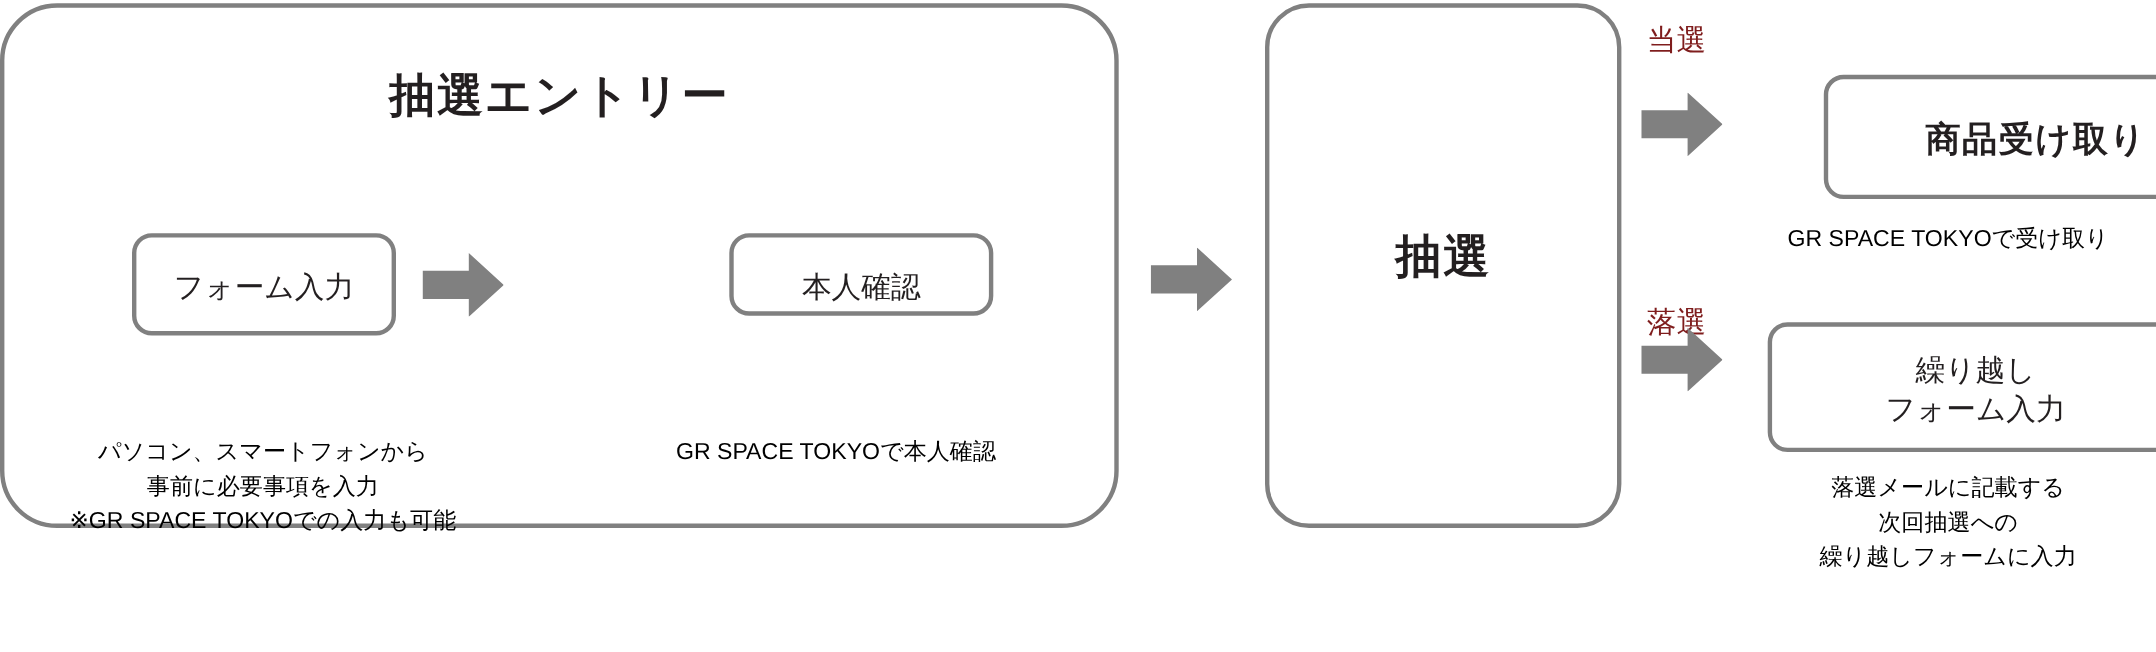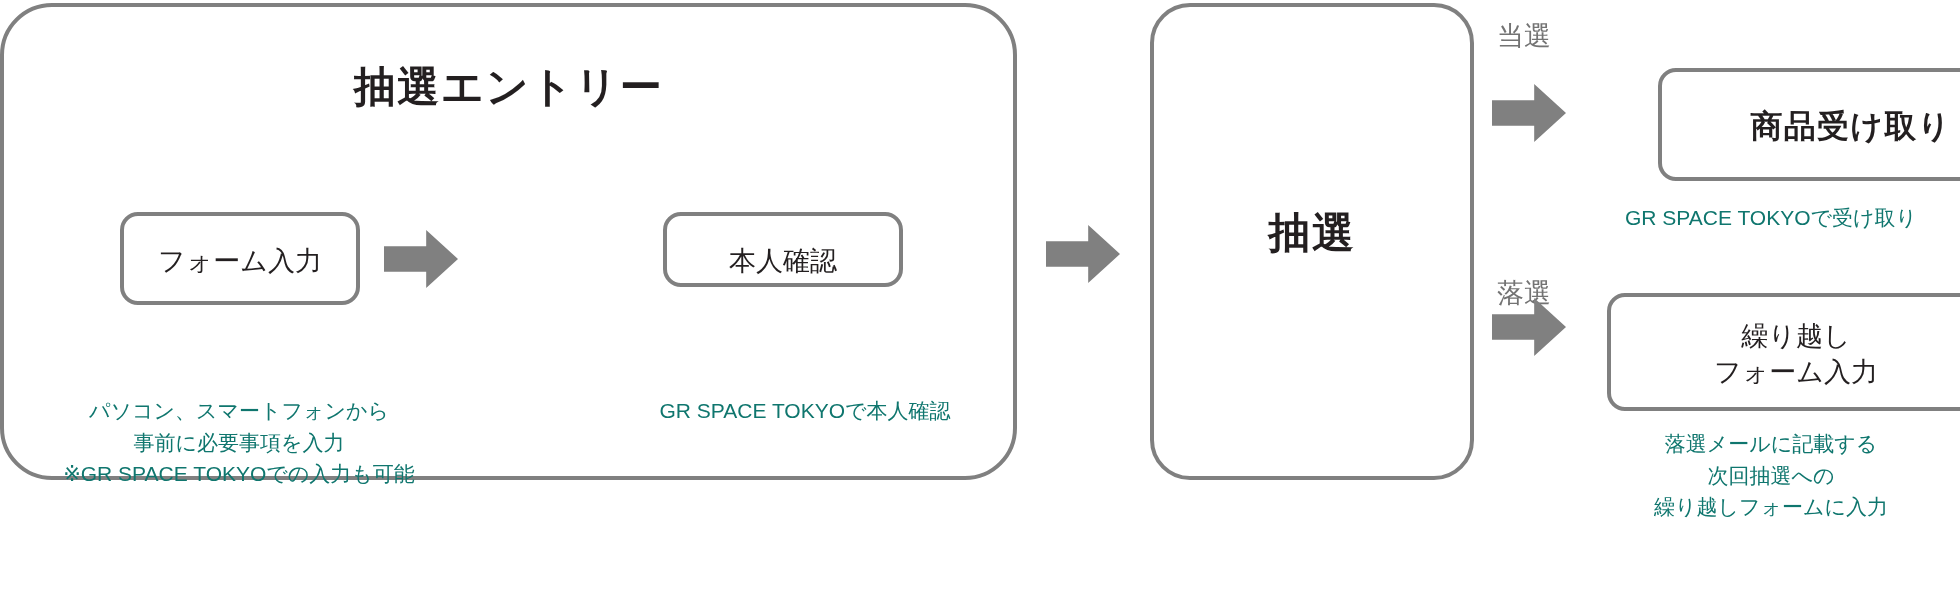--- a/index.html
+++ b/index.html
@@ -55,48 +55,48 @@
   .arrow {
     position: absolute;
     background: #808080;
     clip-path: polygon(0% 28%, 57% 28%, 57% 0%, 100% 50%, 57% 100%, 57% 72%, 0% 72%);
   }
 
   
   .caption {
     position: absolute;
     text-align: center;
-    color: #0f766e;
+    color: #000000;
     font-size: 21px;
     line-height: 1.5;
     white-space: pre-line;
   }
 
   .edge-label {
     position: absolute;
-    color: #737373;
+    color: #7f1d1d;
     font-size: 27px;
     line-height: 1.1;
     white-space: nowrap;
   }
 
   
   #entry-group      { left: 0px;    top: 3px;   width: 1017px; height: 477px; }
   #entry-title      { top: 52px;    font-size: 42px; }
 
   #form-box         { left: 116px;  top: 205px; width: 240px; height: 93px; }
   #form-box-label   { top: 28px;    font-size: 27px; }
 
   #arrow-entry      { left: 380px;  top: 223px; width: 74px;  height: 58px; }
 
   #verify-box       { left: 659px;  top: 205px; width: 240px; height: 75px; }
   #verify-box-label { top: 28px;    font-size: 27px; }
 
   #form-caption     { left: 20px;   top: 388px; width: 430px; }
-  #verify-caption   { left: 571px;  top: 388px; width: 460px; }
+  #verify-caption   { left: 526px;  top: 388px; width: 460px; }
 
   #arrow-middle     { left: 1046px; top: 225px; width: 74px;  height: 58px; }
 
   #draw-box         { left: 1150px; top: 3px;   width: 324px; height: 477px; }
   #draw-box-label   { top: 198px;   font-size: 42px; }
 
   #win-label        { left: 1497px; top: 22px; }
   #arrow-win        { left: 1492px; top: 84px;  width: 74px;  height: 58px; }
   #win-box          { left: 1658px; top: 68px;  width: 386px; height: 113px; }
   #win-box-label    { top: 33px;    font-size: 32px; }

